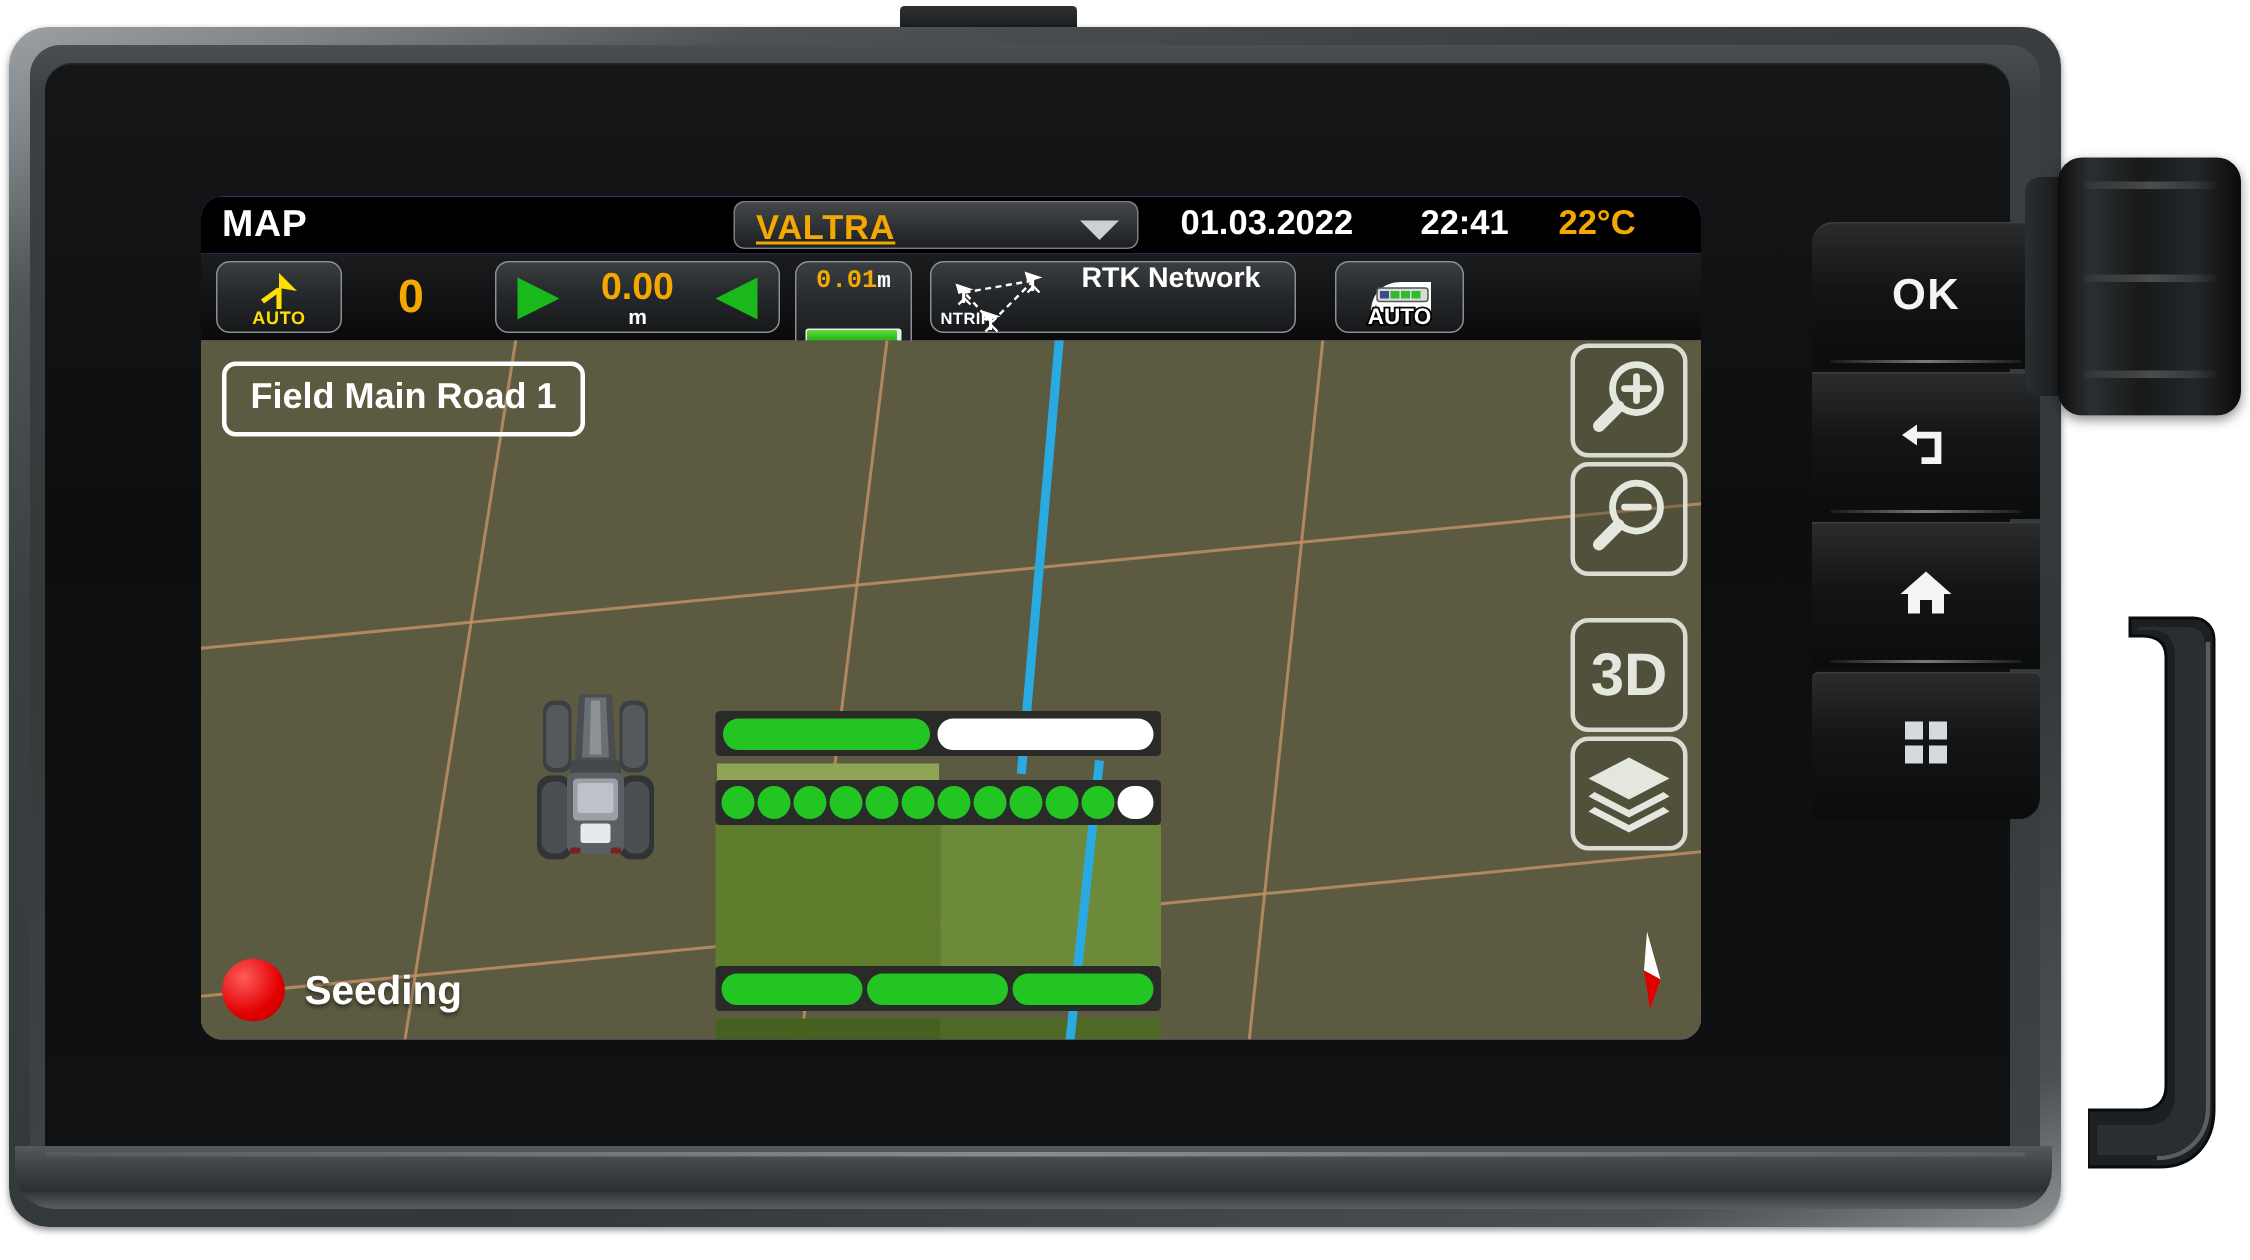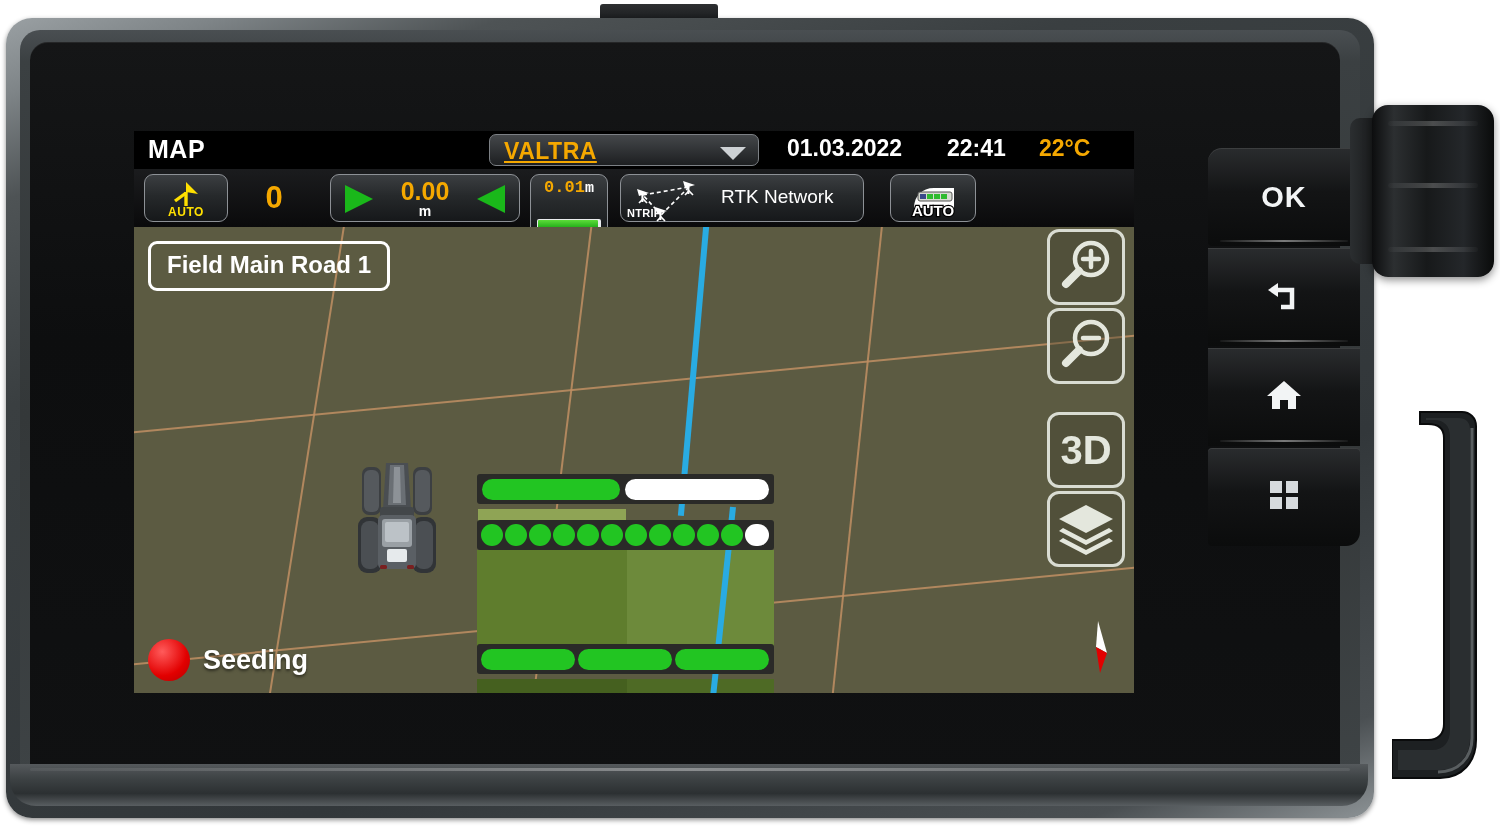--- a/index.html
+++ b/index.html
@@ -21,21 +21,21 @@
     background:linear-gradient(180deg,#151617 0%,#0d0e0f 40%,#101112 100%);
     box-shadow:inset 0 1px 0 rgba(255,255,255,.07);}
 
   
   .dev-lip{position:absolute;left:10px;top:764px;width:1358px;height:42px;border-radius:0 0 26px 26px;
     background:linear-gradient(180deg,#55595c 0%,#3d4244 35%,#2c3032 70%,#595e61 100%);}
   .dev-lip-hi{position:absolute;left:30px;top:768px;width:1320px;height:3px;border-radius:2px;
     background:linear-gradient(90deg,rgba(255,255,255,.05),rgba(255,255,255,.35),rgba(255,255,255,.08));}
 
   
-  #screen{position:absolute;left:134px;top:131px;width:1000px;height:562px;background:#8b5cf6;overflow:hidden;}
+  #screen{position:absolute;left:134px;top:131px;width:1000px;height:562px;background:#8b5cf6;overflow:hidden;border-radius:14px;}
 
   
   .titlebar{position:absolute;left:0;top:0;width:1000px;height:38px;background:#000;}
   .tb-map{position:absolute;left:14px;top:4px;font-size:25px;font-weight:bold;color:#fff;letter-spacing:.5px;}
   .tb-veh{position:absolute;left:355px;top:3px;width:270px;height:32px;border-radius:7px;
     background:linear-gradient(180deg,#44474a,#1d1f21);border:1px solid #7c8085;box-sizing:border-box;}
   .tb-veh-lbl{position:absolute;left:14px;top:3px;font-size:23px;font-weight:bold;color:#f5a800;letter-spacing:.5px;text-decoration:underline;}
   .tb-veh-car{position:absolute;right:12px;top:12px;width:0;height:0;border-left:13px solid transparent;
     border-right:13px solid transparent;border-top:13px solid #cdd1d4;}
   .tb-date{position:absolute;left:653px;top:4px;font-size:23px;font-weight:bold;color:#fff;}
@@ -63,21 +63,21 @@
   .dev-val{position:absolute;left:0;right:0;top:0px;text-align:center;font-size:25px;font-weight:bold;color:#f5a800;line-height:1;padding-top:4px;}
   .dev-unit{position:absolute;left:0;right:0;bottom:2px;text-align:center;font-size:14px;font-weight:bold;color:#fff;}
 
   .p-acc{left:396px;top:5px;width:78px;height:64px;}
   .acc-val{position:absolute;left:0;right:0;top:3px;text-align:center;font-size:17px;font-weight:bold;color:#f5a800;font-family:"Liberation Mono",monospace;}
   .acc-val i{font-style:normal;color:#fff;font-size:15px;}
   .acc-bar{position:absolute;left:6px;right:6px;bottom:7px;height:11px;background:#e9ecee;border-radius:2px;padding:1px;box-sizing:border-box;}
   .acc-bar>span{display:block;height:100%;background:linear-gradient(180deg,#5ddc3a,#17a412);border-radius:1px;}
 
   .p-rtk{left:486px;top:5px;width:244px;height:48px;}
-  .rtk-lbl{position:absolute;left:100px;top:11px;font-size:19px;font-weight:normal;color:#fff;}
+  .rtk-lbl{position:absolute;left:100px;top:0;font-size:19px;font-weight:bold;color:#fff;}
   .ntrip-lbl{position:absolute;left:6px;bottom:2px;font-size:11px;font-weight:bold;color:#fff;letter-spacing:.3px;}
 
   .p-imp{left:756px;top:5px;width:86px;height:48px;}
 
   
   .map{position:absolute;left:0;top:96px;width:1000px;height:466px;background:#5d5c43;overflow:hidden;}
   .map-bg{position:absolute;inset:0;background:#5c5b42;}
 
   .gridline{position:absolute;background:#c08f63;opacity:.85;}
 

